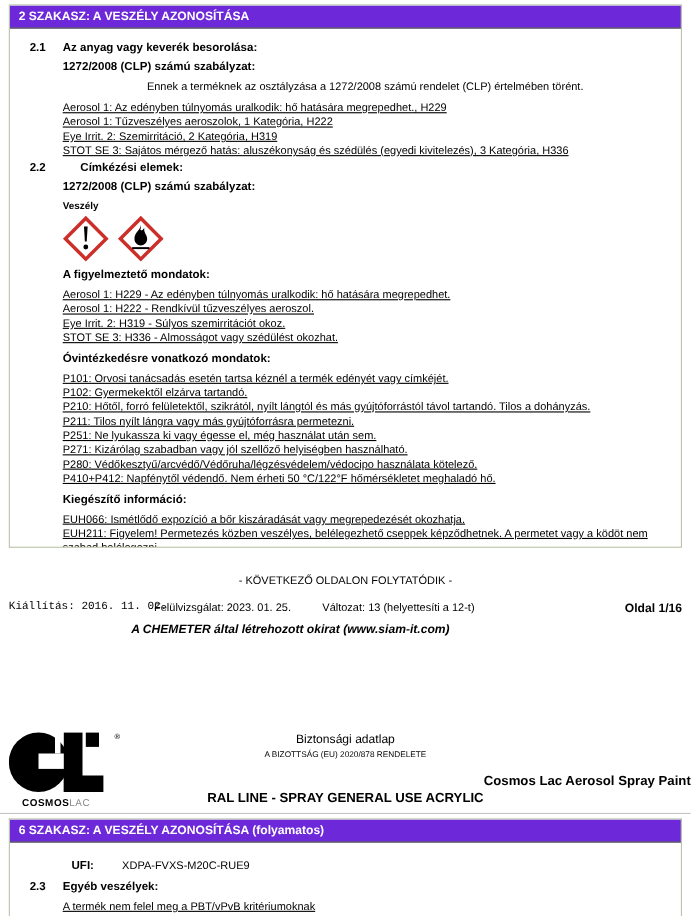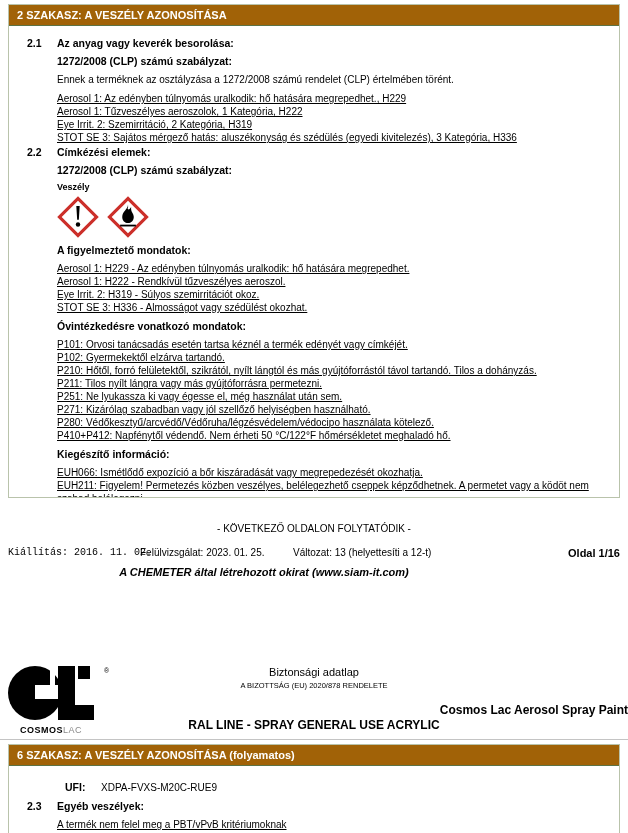--- a/index.html
+++ b/index.html
@@ -5,31 +5,31 @@
   * { margin:0; padding:0; box-sizing:border-box; }
   html,body { width:628px; height:833px; background:#fff; overflow:hidden;
               font-family:"Liberation Sans","DejaVu Sans",sans-serif; color:#000; }
   .page { position:relative; width:628px; height:833px; }
 
   
   .section-box { position:absolute; left:8px; width:612px; border:1px solid #b9c3ab; background:#fff; overflow:hidden; }
   #page1-box { top:4px; height:494px; }
   #page2-box { top:744px; height:89px; border-bottom:none; }
 
-  .green-bar { background:#a16207; border-bottom:1px solid #5c7244; color:#fff;
+  .green-bar { background:#6d28d9; border-bottom:1px solid #5c7244; color:#fff;
                font-size:11px; font-weight:bold; line-height:20px; height:21px; padding-left:8px; }
 
   .content { padding:6px 8px 0 10px; }
   .sec-row { display:flex; margin-top:5px; }
   .sec-num { font-weight:bold; font-size:10.5px; width:30px; flex:0 0 30px; margin-left:8px; }
   .sec-title { font-weight:bold; font-size:10.5px; }
   .indent { margin-left:38px; margin-right:4px; }
   .sub-bold { font-weight:bold; font-size:10.5px; margin-top:6px; }
   .small-bold { font-weight:bold; font-size:9px; margin-top:6px; }
-  .para { font-size:10px; line-height:13px; margin-top:6px; }
+  .para { font-size:10px; line-height:13px; margin-top:6px;text-align:center; }
   .line-group { margin-top:6px;text-decoration:underline; }
   .line { font-size:10px; line-height:13px; white-space:nowrap; }
   .line-wrap { font-size:10px; line-height:13px; }
 
   .pictogram-row { display:flex; gap:8px; margin-top:4px; height:42px; }
   .pictogram { width:42px; height:42px; }
 
   
   #continues { position:absolute; top:523px; left:0; width:628px; text-align:center; font-size:10px; }
   #footer-row { position:absolute; top:547px; left:0; width:628px; height:14px; font-size:10px; }
@@ -45,21 +45,21 @@
   #logo { position:absolute; left:8px; top:5px; width:98px; height:72px; }
   #logo-text { position:absolute; left:12px; top:60px; font-size:9px; font-weight:bold; letter-spacing:0.5px; }
   #logo-text .lac { color:#8a8a8a; font-weight:normal; }
   #logo-reg { position:absolute; left:96px; top:2px; font-size:7px; }
   #doc-title { position:absolute; top:6px; left:0; width:628px; text-align:center; font-size:11px; }
   #doc-subtitle { position:absolute; top:21px; left:0; width:628px; text-align:center; font-size:7.5px; }
   #product-line1 { position:absolute; top:43px; left:0; width:628px; text-align:right; font-size:12px; font-weight:bold; }
   #product-line2 { position:absolute; top:58px; left:0; width:628px; text-align:center; font-size:12px; font-weight:bold; }
   #header-rule { position:absolute; top:739px; left:0; width:628px; border-top:1px solid #c4c4c4; }
 
-  .ufi-row { display:flex; margin-top:9px; }
+  .ufi-row { display:flex; margin-top:9px;gap:10px; }
   .ufi-label { font-weight:bold; font-size:10.5px; margin-left:46px; width:36px; flex:0 0 36px; }
   .ufi-value { font-size:10px; padding-top:1px; }
 </style>
 </head>
 <body>
 
 <div class="page">
 
   <div class="section-box" id="page1-box">
     <div class="green-bar">2 SZAKASZ: A VESZÉLY AZONOSÍTÁSA</div>
@@ -73,21 +73,21 @@
         <div class="sub-bold">1272/2008 (CLP) számú szabályzat:</div>
         <div class="para">Ennek a terméknek az osztályzása a 1272/2008 számú rendelet (CLP) értelmében törént.</div>
         <div class="line-group">
           <div class="line">Aerosol 1: Az edényben túlnyomás uralkodik: hő hatására megrepedhet., H229</div>
           <div class="line">Aerosol 1: Tűzveszélyes aeroszolok, 1 Kategória, H222</div>
           <div class="line">Eye Irrit. 2: Szemirritáció, 2 Kategória, H319</div>
           <div class="line">STOT SE 3: Sajátos mérgező hatás: aluszékonyság és szédülés (egyedi kivitelezés), 3 Kategória, H336</div>
         </div>
       </div>
 
-      <div class="sec-row" style="margin-top:2px;">
+      <div class="sec-row" style="margin-top:2px;gap:16px;">
         <span class="sec-num">2.2</span>
         <span class="sec-title">Címkézési elemek:</span>
       </div>
       <div class="indent">
         <div class="sub-bold">1272/2008 (CLP) számú szabályzat:</div>
         <div class="small-bold">Veszély</div>
 
         <div class="pictogram-row">
 
           <svg class="pictogram" viewBox="0 0 40 40">

